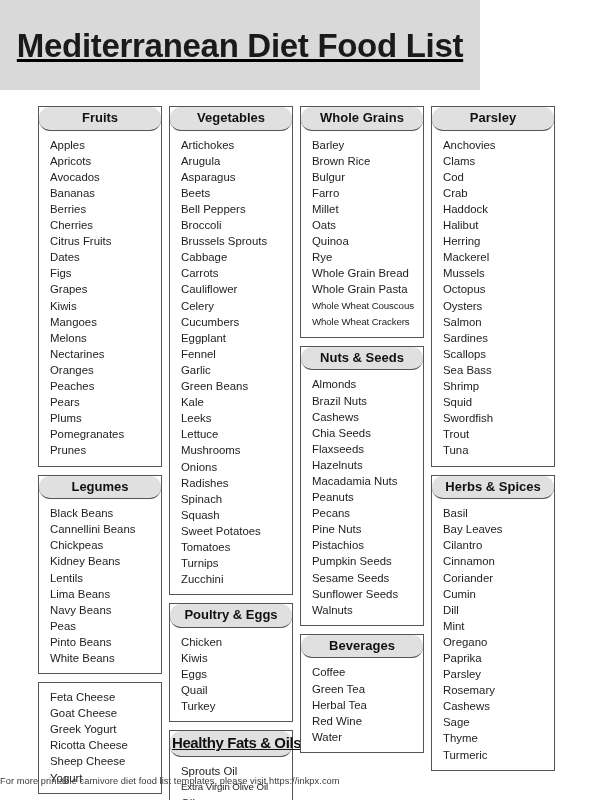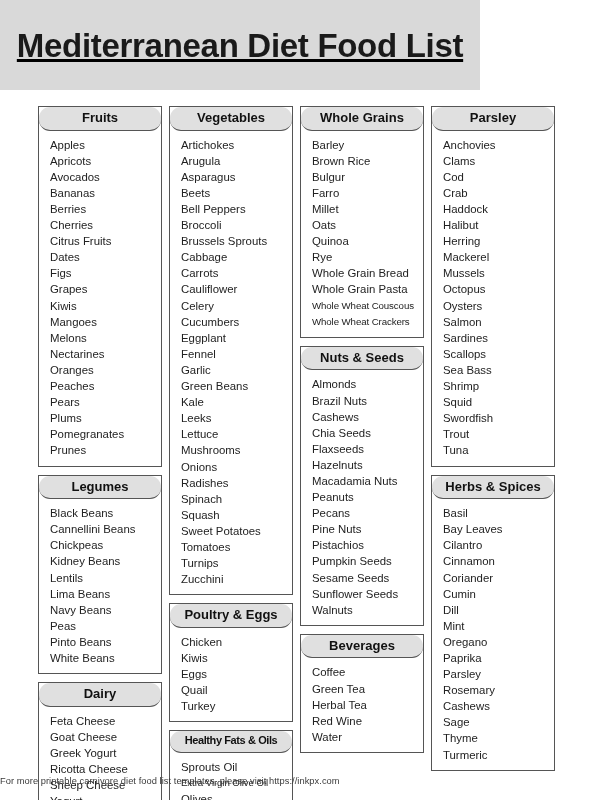--- a/index.html
+++ b/index.html
@@ -69,22 +69,23 @@
     font-weight: bold;
     font-size: 13px;
     color: #111111;
     padding: 4px 2px 5px 2px;
     line-height: 1.05;
     white-space: nowrap;
     border-radius: 11px;
   }
 
   .section-header.tight {
-    font-size: 11px;
+    font-size: 15px;
     letter-spacing: -0.4px;
+    text-decoration: underline;
   }
 
   .section-body {
     padding: 6px 0 7px 0;
   }
 
   .item {
     font-size: 11.4px;
     color: #222222;
     line-height: 16.1px;
@@ -154,21 +155,20 @@
             <div class="item">Kidney Beans</div>
             <div class="item">Lentils</div>
             <div class="item">Lima Beans</div>
             <div class="item">Navy Beans</div>
             <div class="item">Peas</div>
             <div class="item">Pinto Beans</div>
             <div class="item">White Beans</div>
           </div>
         </div>
         <div class="section">
-          <div class="section-header">Dairy</div>
           <div class="section-body">
             <div class="item">Feta Cheese</div>
             <div class="item">Goat Cheese</div>
             <div class="item">Greek Yogurt</div>
             <div class="item">Ricotta Cheese</div>
             <div class="item">Sheep Cheese</div>
             <div class="item">Yogurt</div>
           </div>
         </div>
       </div>

